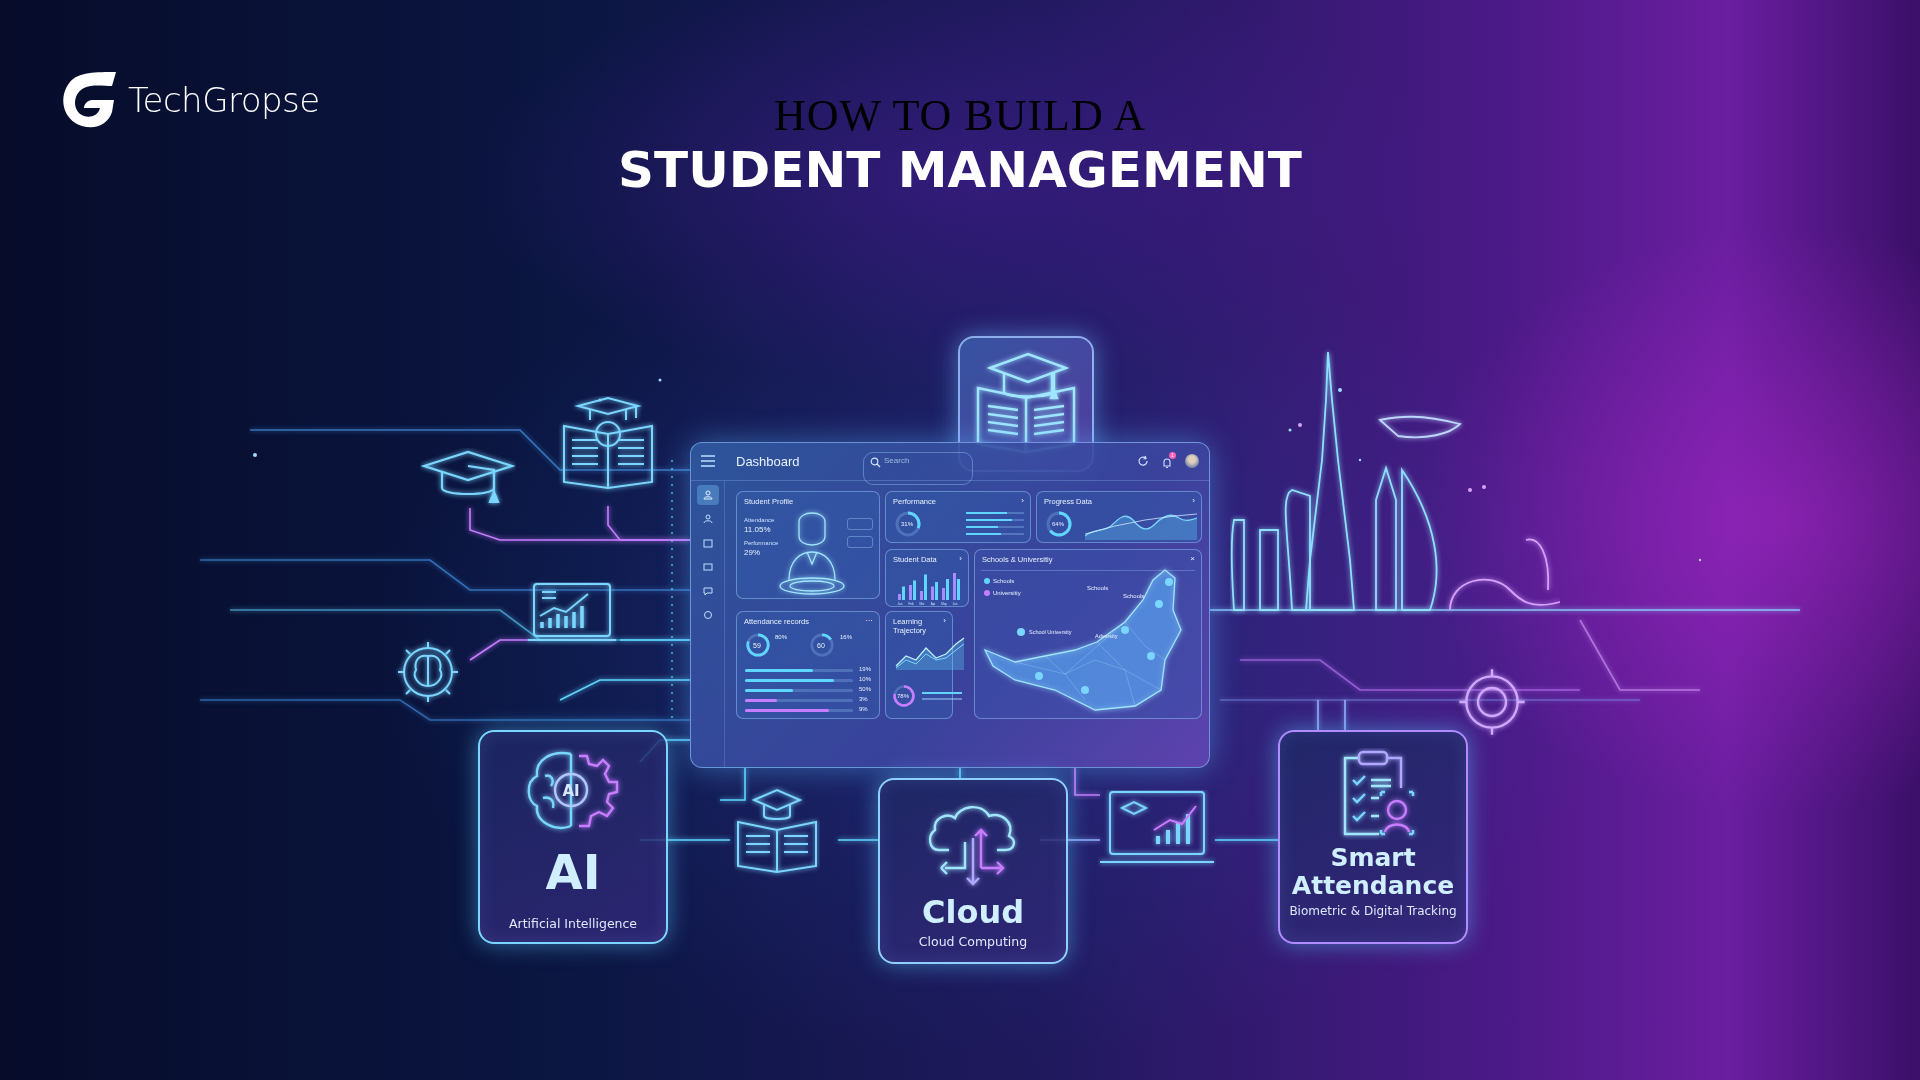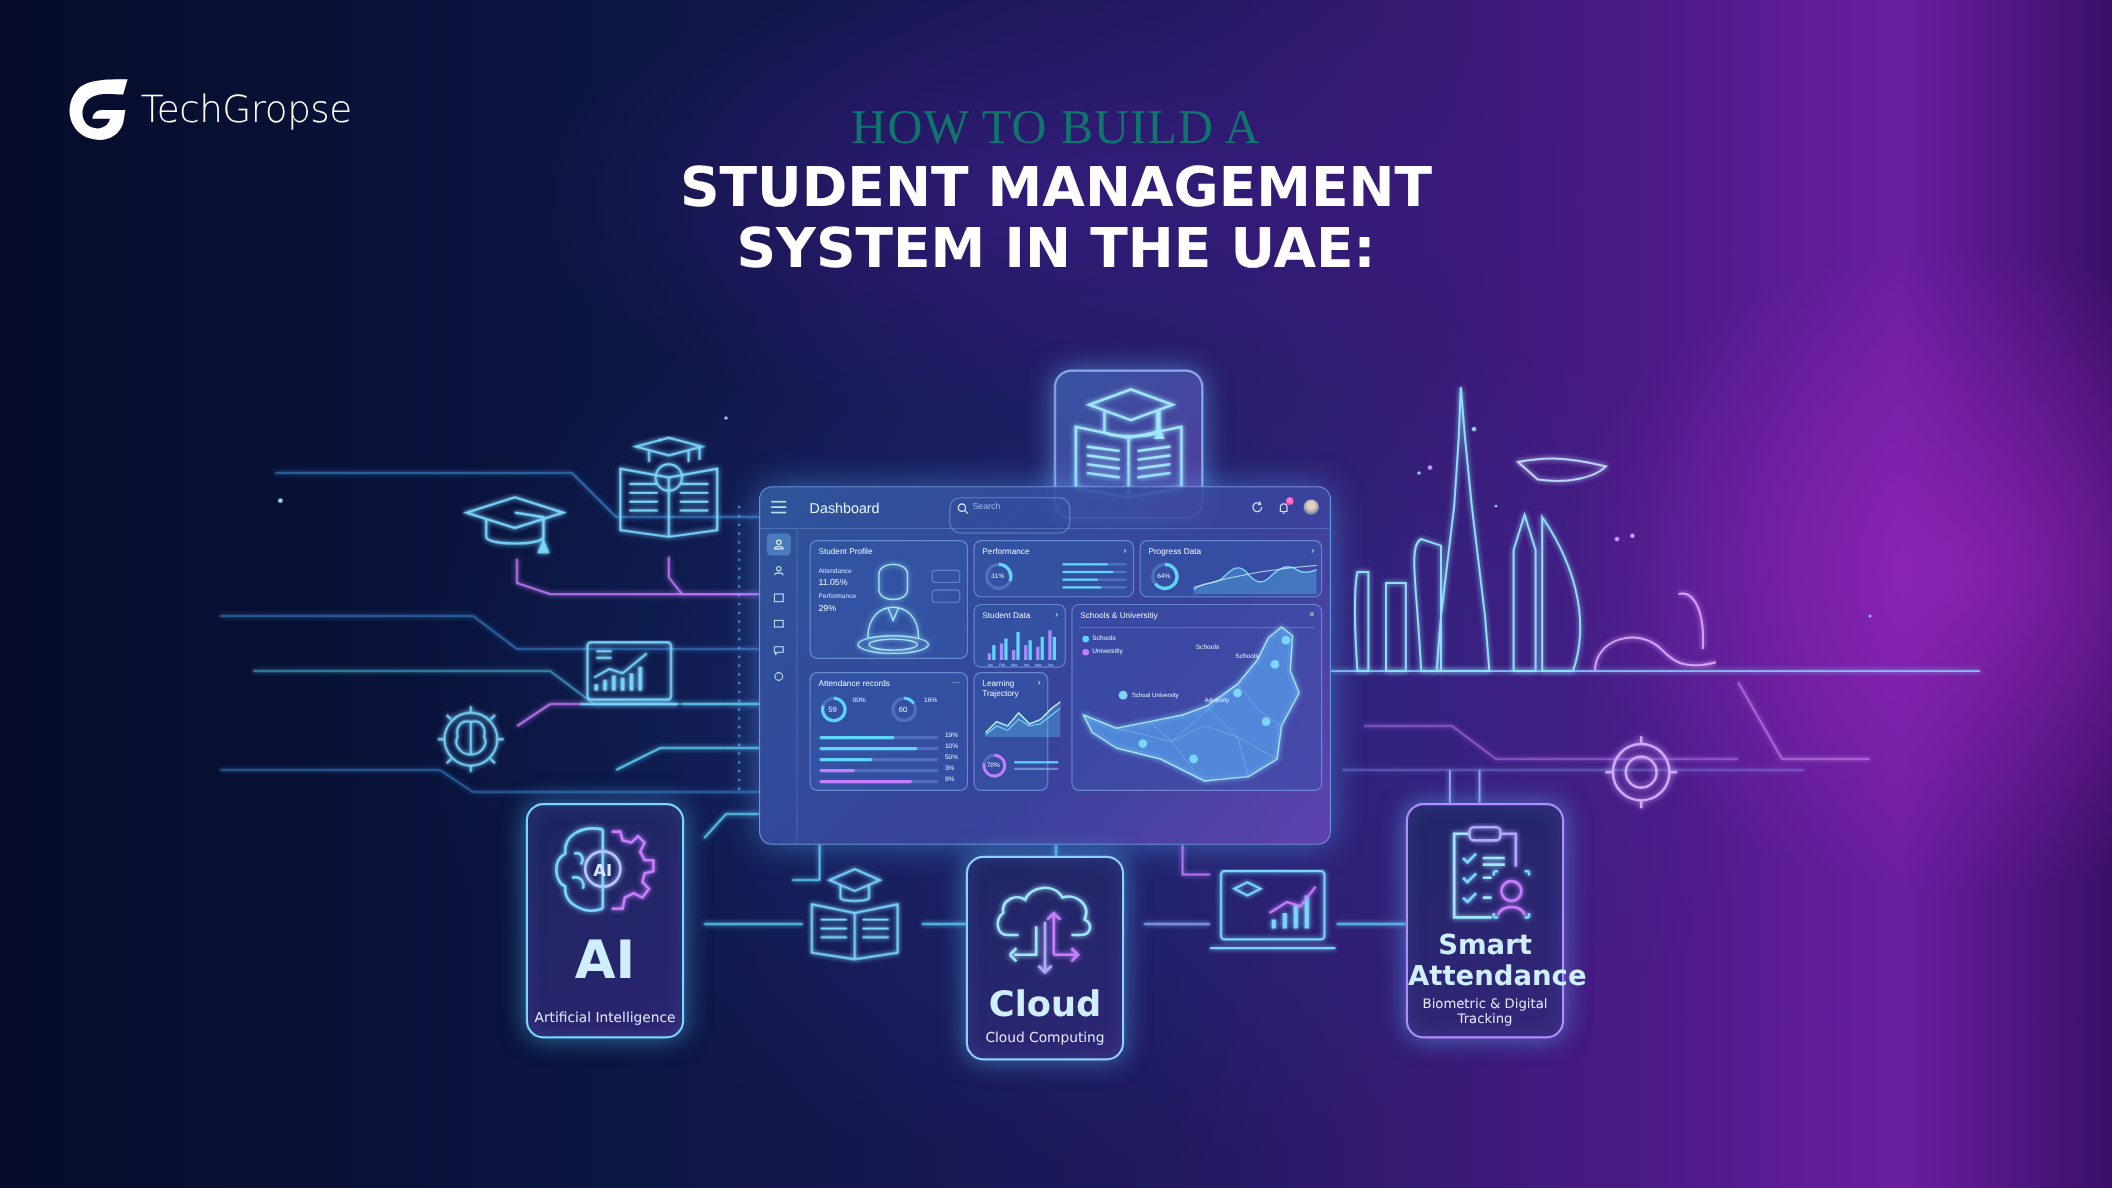--- a/index.html
+++ b/index.html
@@ -15,21 +15,21 @@
   }
   .abs { position: absolute; }
 
   
   .logo { left: 56px; top: 68px; display: flex; align-items: center; gap: 8px; }
   .logo-mark { width: 64px; height: 64px; }
   .logo-text { color: #fff; font-size: 34px; letter-spacing: -0.5px; font-family: "DejaVu Sans", sans-serif; font-weight: 300; }
 
   
   .title-wrap { left: 560px; top: 90px; width: 800px; text-align: center; }
-  .t1 { font-family: "Liberation Serif", serif; color: #0f766e; font-size: 44px; letter-spacing: 1px; line-height: 52px; }
+  .t1 { font-family: "Liberation Serif", serif; color: #000000; font-size: 44px; letter-spacing: 1px; line-height: 52px; }
   .t2 { font-family: "DejaVu Sans", sans-serif; font-weight: bold; color: #fff; font-size: 50px; line-height: 56px; letter-spacing: 0px; }
   .t3 { font-family: "Liberation Serif", serif; color: #fff; font-size: 44px; line-height: 52px; letter-spacing: 0.5px; }
 
   
   .circuit { left: 0; top: 0; width: 1920px; height: 1080px; }
 
   
   .dash {
     left: 690px; top: 442px; width: 520px; height: 326px;
     border-radius: 12px;
@@ -64,21 +64,21 @@
   .tile-top {
     left: 958px; top: 336px; width: 136px; height: 136px;
     border-radius: 16px;
     background: linear-gradient(135deg, rgba(70,120,200,0.6), rgba(110,80,190,0.6));
     border: 2px solid rgba(160,200,255,0.8);
     box-shadow: 0 0 24px rgba(110,180,255,0.55);
   }
 
   
   .ftile {
-    width: 144px; border-radius: 16px;
+    width: 190px; border-radius: 16px;
     background: linear-gradient(160deg, rgba(30,40,100,0.85), rgba(50,40,120,0.85));
     border: 2px solid;
     border-image: none;
     box-shadow: 0 0 22px rgba(90,200,255,0.5), inset 0 0 18px rgba(120,160,255,0.15);
     text-align: center;
   }
   .ftile-ai { left: 478px; top: 730px; height: 214px; border-color: #7ad6ff; }
   .ftile-cloud { left: 878px; top: 778px; height: 186px; border-color: #8fd0ff; }
   .ftile-att { left: 1278px; top: 730px; height: 214px; border-color: #b28cff; }
   .ftile-big { font-family: "DejaVu Sans", sans-serif; font-weight: bold; color: #cfefff; }
@@ -145,21 +145,20 @@
 <div class="abs logo">
   <svg class="logo-mark" viewBox="0 0 64 64">
     <path d="M60 4 C40 4 22 4 14 14 C2 28 6 52 26 58 C40 62 52 56 56 44 L58 32 H36 C32 32 28 36 28 40 H44 C42 48 34 50 28 48 C16 44 16 26 28 20 C36 16 48 18 56 18 Z" fill="#fff"></path>
   </svg>
   <span class="logo-text">TechGropse</span>
 </div>
 
 <div class="abs title-wrap">
   <div class="t1">HOW TO BUILD A</div>
   <div class="t2">STUDENT MANAGEMENT</div>
-  <div class="t2">SYSTEM IN THE UAE:</div>
 </div>
 
 <svg class="abs" style="left:420px;top:448px;width:96px;height:60px" viewBox="0 0 96 60">
   <g fill="none" stroke="#7ad6ff" stroke-width="2.2" filter="url(#glow)">
     <path d="M4 18 L48 4 L92 18 L48 32 Z"></path>
     <path d="M22 24 V40 C22 48 74 48 74 40 V24"></path>
     <path d="M48 18 L74 22 V44"></path>
     <path d="M74 44 L70 54 H78 Z" fill="#7ad6ff"></path>
   </g>
 </svg>

